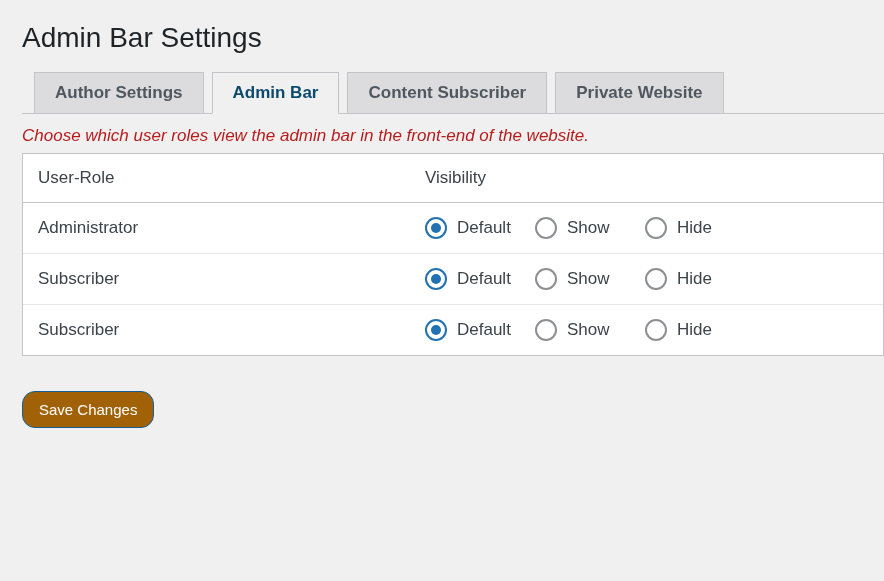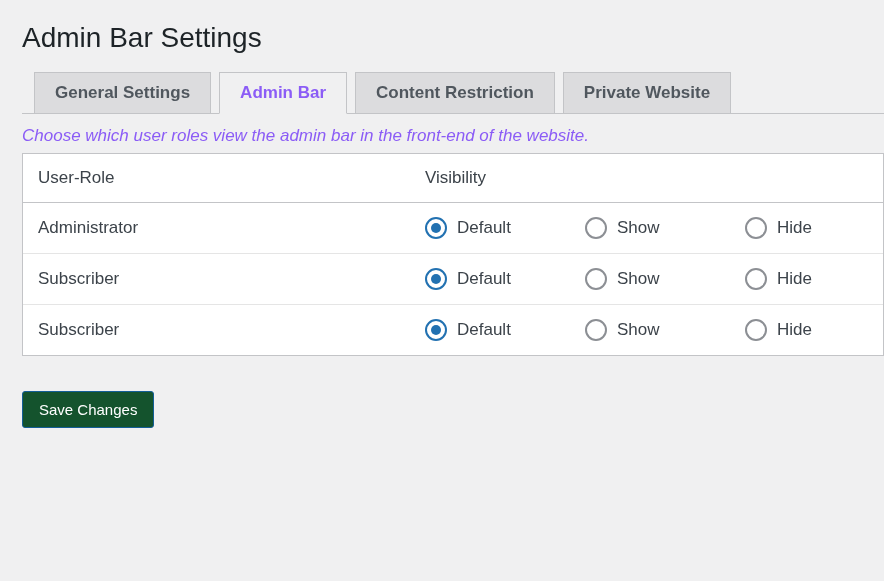--- a/index.html
+++ b/index.html
@@ -37,26 +37,26 @@
       color:#50575e;
       text-decoration:none;
       font-weight:600;
       cursor:pointer;
       line-height:1.2;
     }
     .nav-tab-active{
       background:#f0f0f1;
       border-bottom:1px solid #f0f0f1;
       margin-bottom:-1px;
-      color:#8b5cf6;
+      color:#0c4a6e;
     }
     .description{
       font-style:italic;
       font-size:17px;
-      color:#8b5cf6;
+      color:#b91c1c;
       margin:10px 0 4px 0;
       line-height:1.4;
     }
     table.widefat{
       width:100%;
       border-spacing:0;
       border:1px solid #c3c4c7;
       background:#fff;
       margin-top:5px;
     }
@@ -72,21 +72,20 @@
       border-bottom:1px solid #c3c4c7;
     }
     table.widefat tbody td{
       padding:14px 15px;
       border-bottom:1px solid #e5e5e5;
       vertical-align:middle;
     }
     table.widefat tbody tr:last-child td{ border-bottom:none; }
     .radio-cell{
       display:flex;
-      gap:50px;
       align-items:center;
     }
     label.rlabel{
       display:inline-flex;
       align-items:center;
       gap:10px;
       cursor:pointer;
       font-size:17px;
       color:#3c434a;
       min-width:110px;
@@ -112,41 +111,41 @@
       top:50%; left:50%;
       width:10px; height:10px;
       background:#2271b1;
       border-radius:50%;
       transform:translate(-50%,-50%);
     }
     .submit{
       margin:35px 0 0 0;
     }
     .button-primary{
-      background:#14532d;
+      background:#a16207;
       border:1px solid #135e96;
       color:#fff;
       font-size:15px;
       padding:9px 16px;
-      border-radius:3px;
+      border-radius:13px;
       cursor:pointer;
     }
     .col-role{ width:45%; }
     .col-vis{ width:55%; }
   </style>
 </head>
 <body>
 
 <div class="wrap">
   <h1>Admin Bar Settings</h1>
 
   <div class="nav-tab-wrapper" id="tabs-container">
-      <a class="nav-tab">General Settings</a>
+      <a class="nav-tab">Author Settings</a>
       <a class="nav-tab nav-tab-active">Admin Bar</a>
-      <a class="nav-tab">Content Restriction</a>
+      <a class="nav-tab">Content Subscriber</a>
       <a class="nav-tab">Private Website</a>
     </div>
 
   <p class="description">Choose which user roles view the admin bar in the front-end of the website.</p>
 
   <table class="widefat">
     <thead>
       <tr>
         <th class="col-role">User-Role</th>
         <th class="col-vis">Visibility</th>

